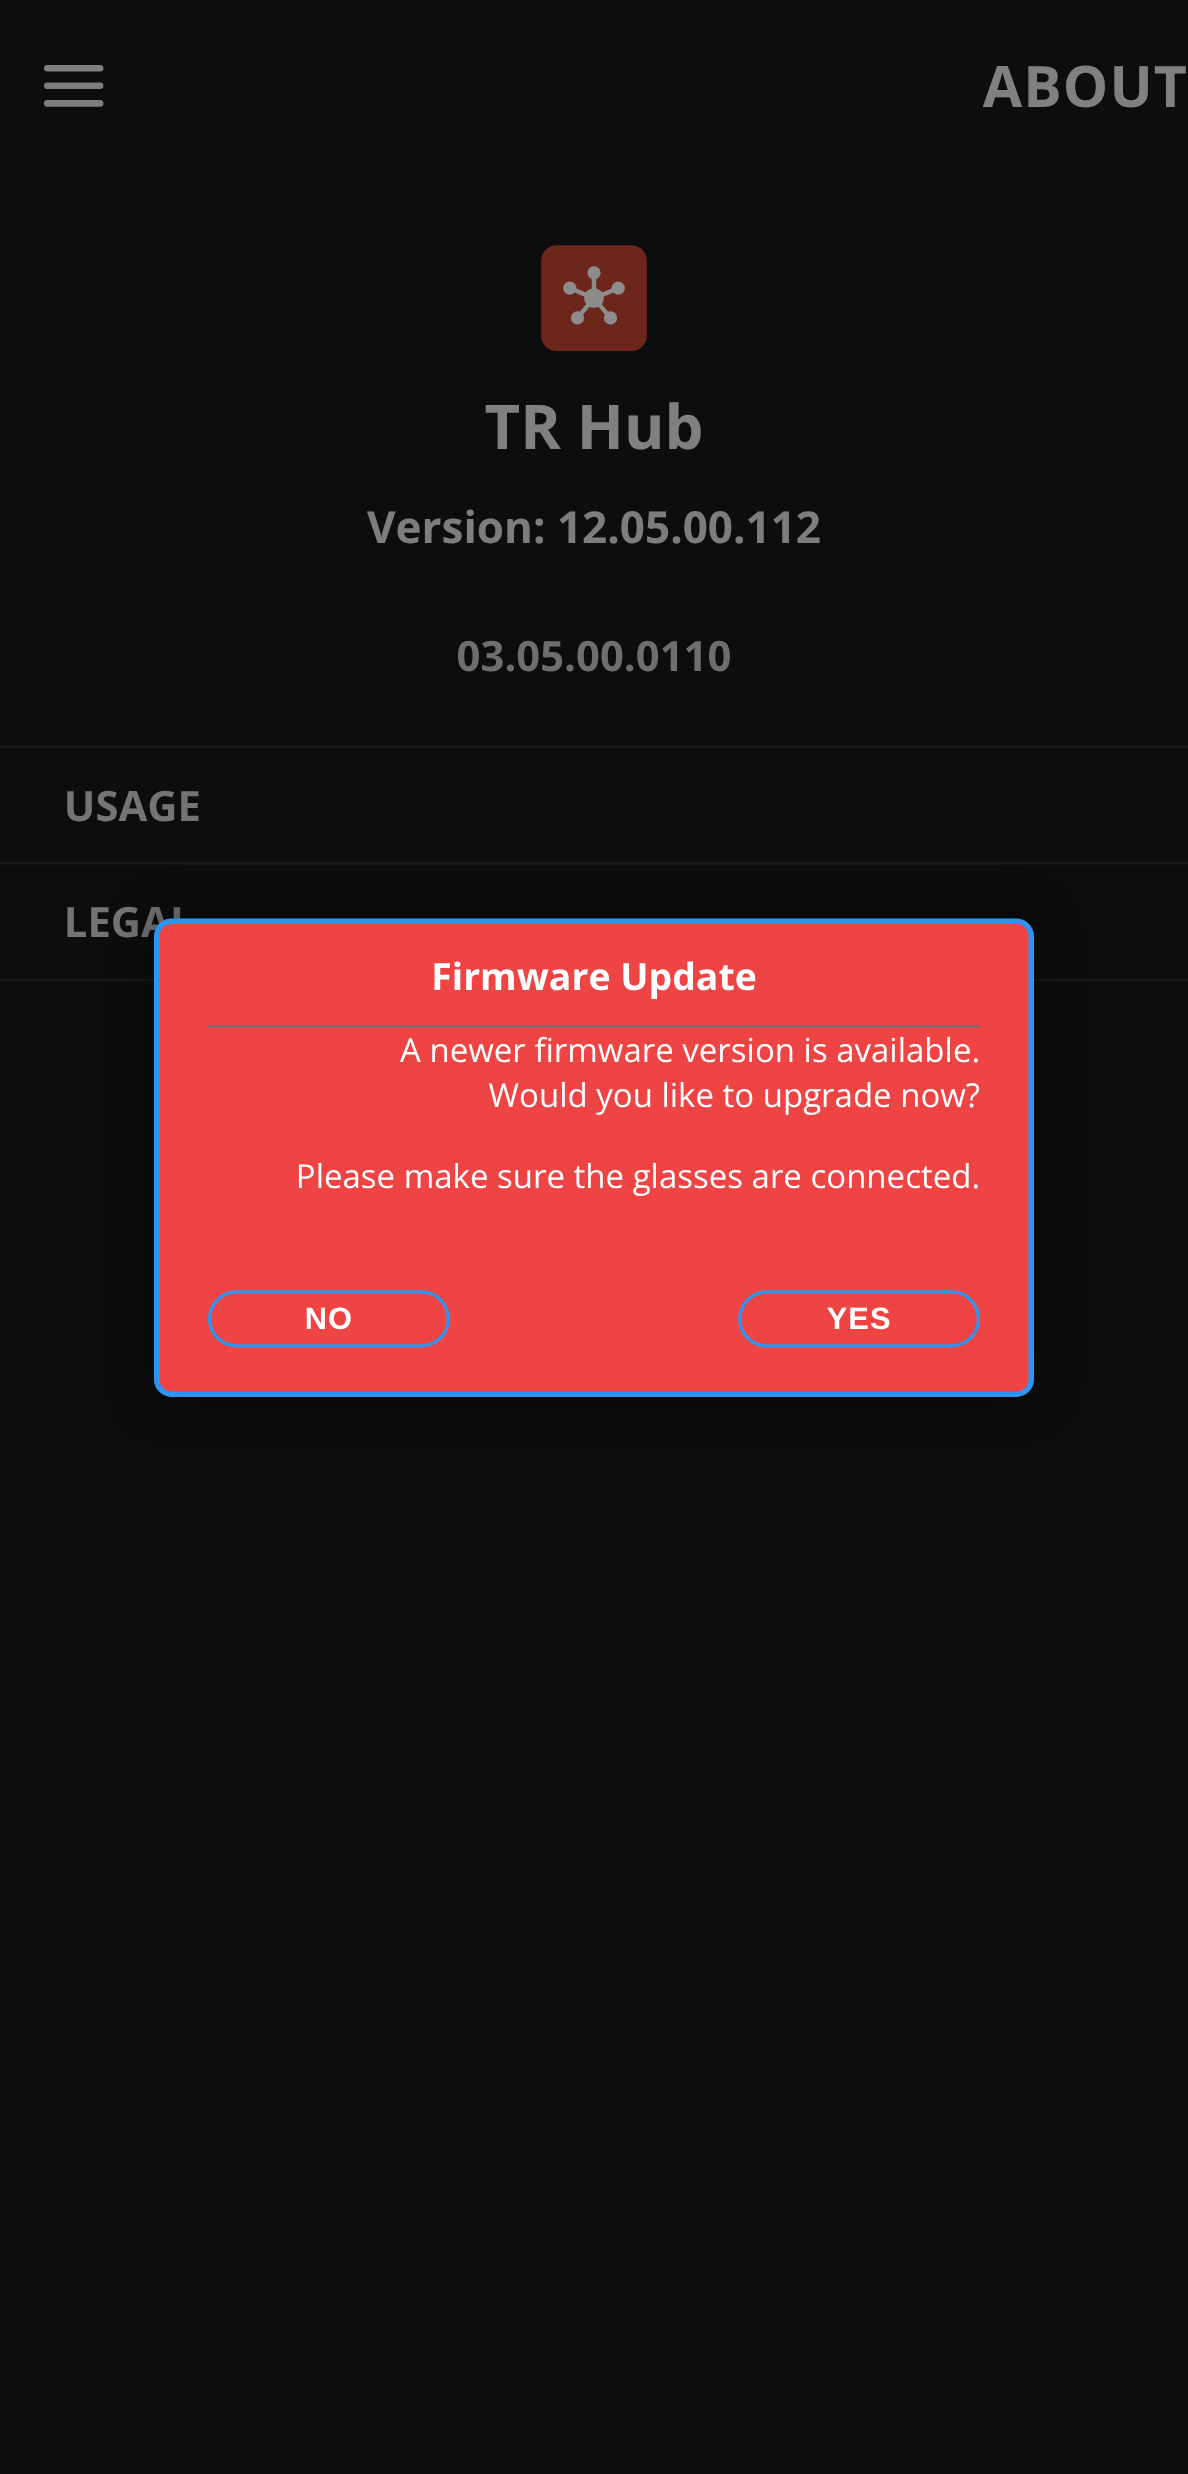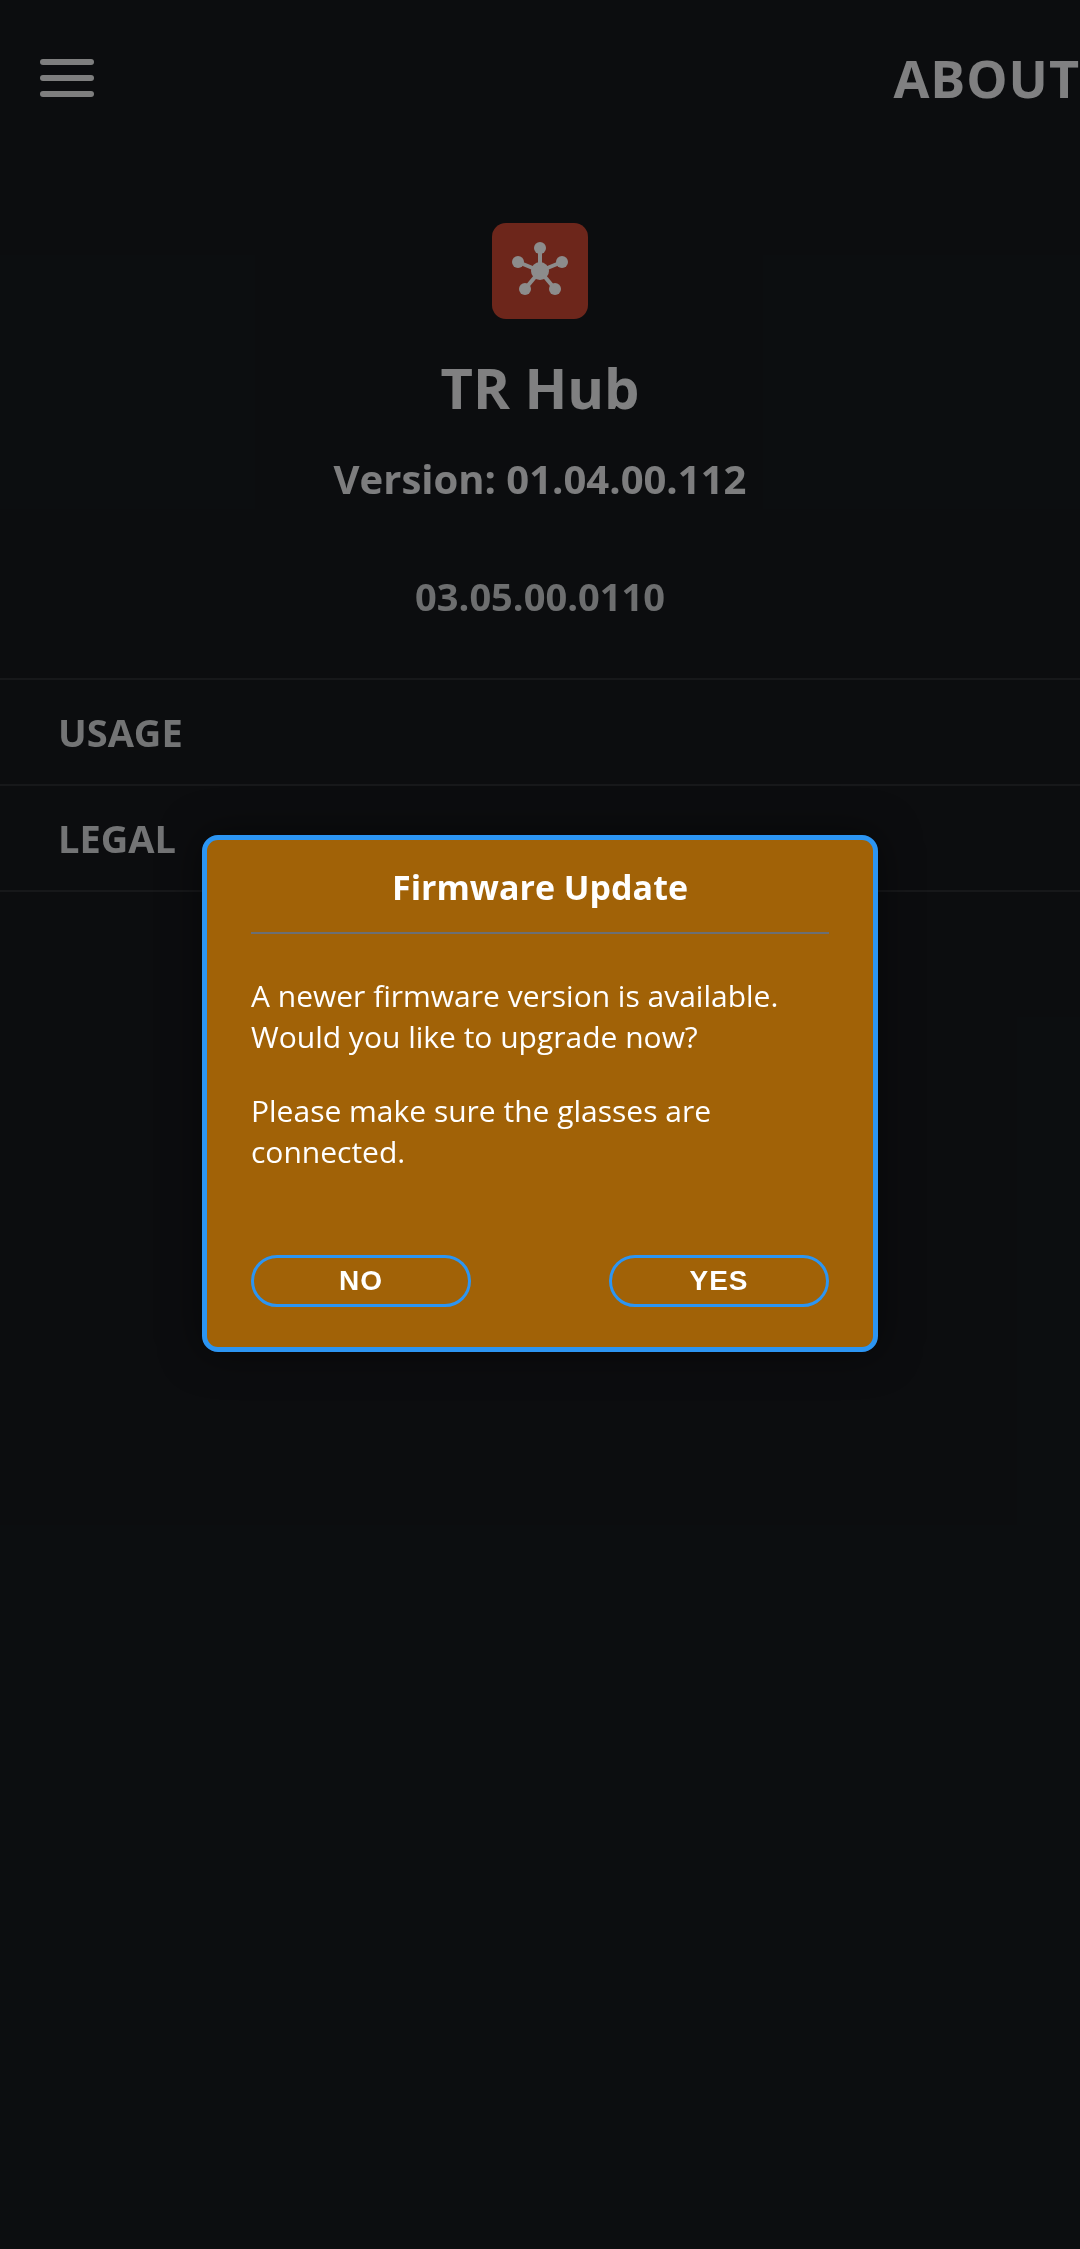--- a/index.html
+++ b/index.html
@@ -100,38 +100,37 @@
       inset: 0;
       background: rgba(0,0,0,0.45);
     }
 
     
     .dialog {
       position: absolute;
       top: 835px;
       left: 50%;
       transform: translateX(-50%);
-      width: 676px;
+      width: 800px;
       border-radius: 16px;
       border: 5px solid #2c95f2;
-      background: #a16207;
+      background: #ef4444;
       padding: 24px 44px 40px;
       box-shadow: 0 0 40px rgba(0,0,0,0.5);
     }
     .dialog-title {
       text-align: center;
       font-size: 34px;
       font-weight: 700;
       color: #ffffff;
       padding-bottom: 22px;
       border-bottom: 2px solid #6b6f74;
     }
     .dialog-body {
-      margin-top: 42px;
-      text-align: left;
+      text-align: right;
       font-size: 30px;
       line-height: 1.35;
       color: #ffffff;
     }
     .dialog-body p + p { margin-top: 34px; }
     .dialog-actions {
       margin-top: 48px;
       display: flex;
       justify-content: space-between;
       gap: 40px;
@@ -176,21 +175,21 @@
       <g stroke="#ffffff" stroke-width="4">
         <line x1="32" y1="32" x2="32" y2="9"></line>
         <line x1="32" y1="32" x2="54" y2="23"></line>
         <line x1="32" y1="32" x2="47" y2="50"></line>
         <line x1="32" y1="32" x2="17" y2="50"></line>
         <line x1="32" y1="32" x2="10" y2="23"></line>
       </g>
     </svg>
   </div>
   <div class="app-name">TR Hub</div>
-  <div class="app-version">Version: 01.04.00.112</div>
+  <div class="app-version">Version: 12.05.00.112</div>
 
   <div class="info-block">
     <div class="info-value">03.05.00.0110</div>
   </div>
 
 
   <div class="list">
     <div class="list-item">
       <span>USAGE</span>
     </div>

